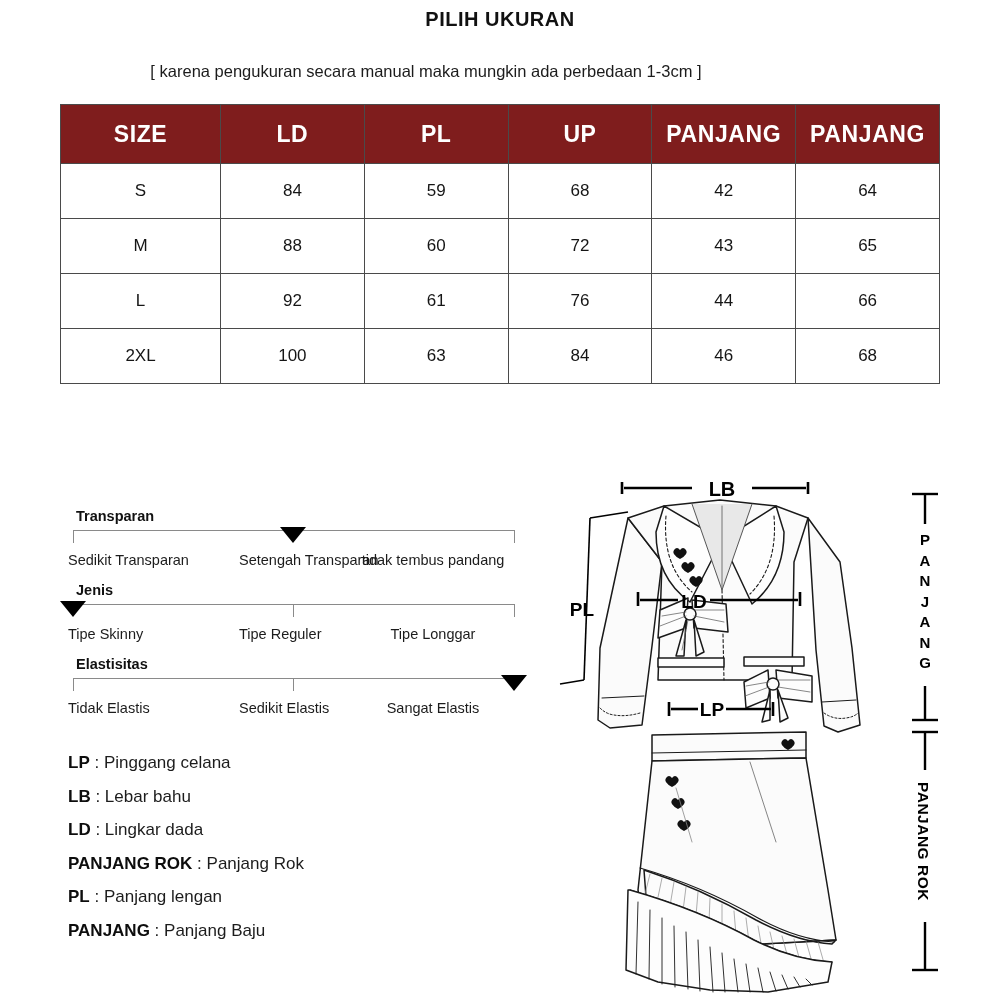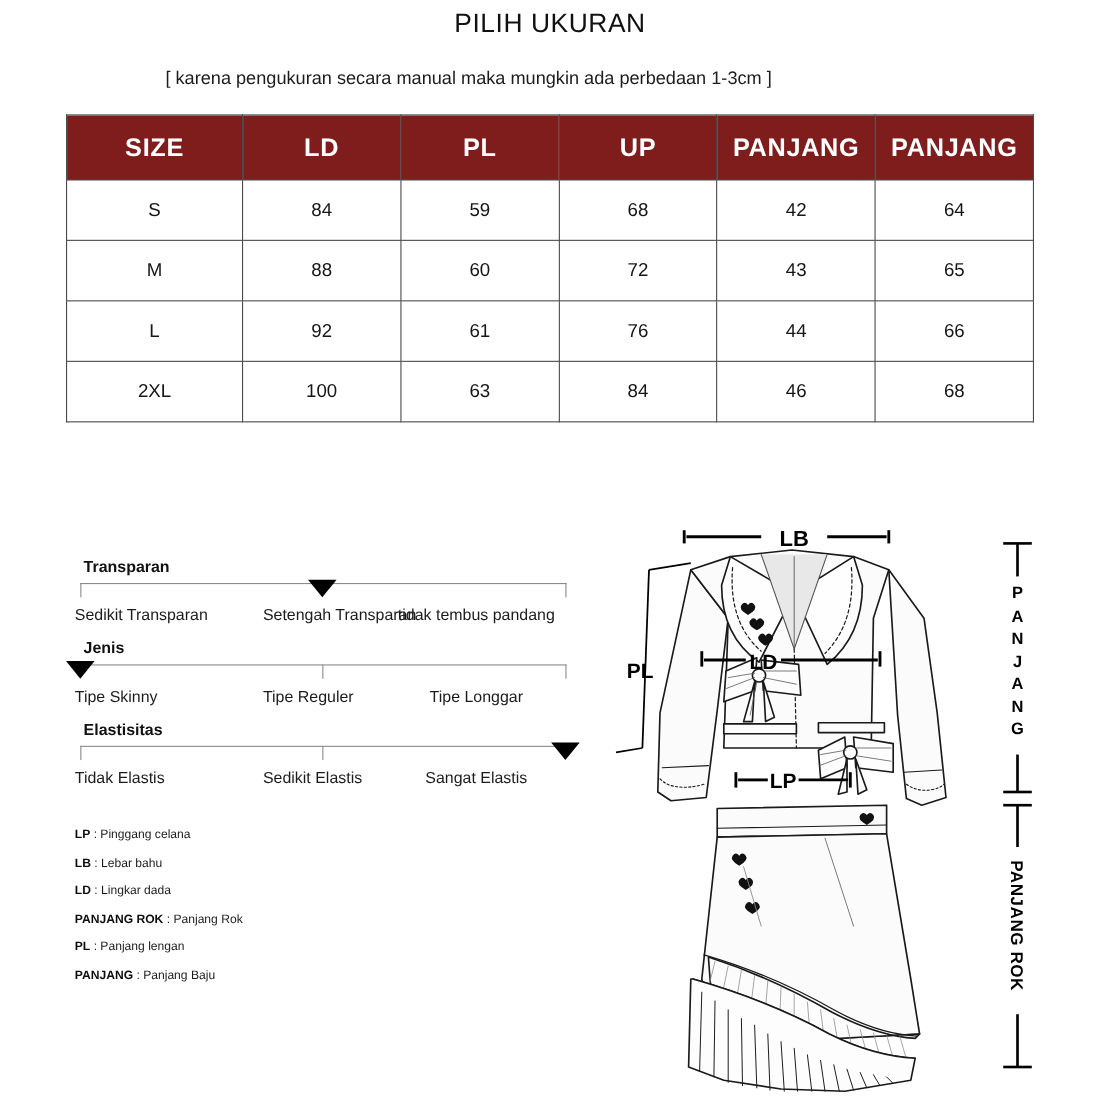--- a/index.html
+++ b/index.html
@@ -16,22 +16,22 @@
     overflow: hidden;
   }
 
   
   .page-title {
     position: absolute;
     top: 8px;
     left: 0;
     width: 1000px;
     text-align: center;
-    font-size: 24px;
-    font-weight: normal;
+    font-size: 20px;
+    font-weight: bold;
     letter-spacing: 0.5px;
     color: #111;
   }
   .page-subtitle {
     position: absolute;
     top: 62px;
     left: 0;
     width: 852px;
     text-align: center;
     font-size: 16.5px;
@@ -141,21 +141,21 @@
   .sl-right  { left: 365px; transform: translateX(-50%); }
 
   
   .legend {
     position: absolute;
     left: 68px;
     top: 283px;
     width: 400px;
   }
   .legend-row {
-    font-size: 11px;
+    font-size: 17px;
     color: #1c1c1c;
     margin-bottom: 13.5px;
     white-space: nowrap;
   }
   .legend-row b {
     font-weight: bold;
     color: #0d0d0d;
   }
 
   

